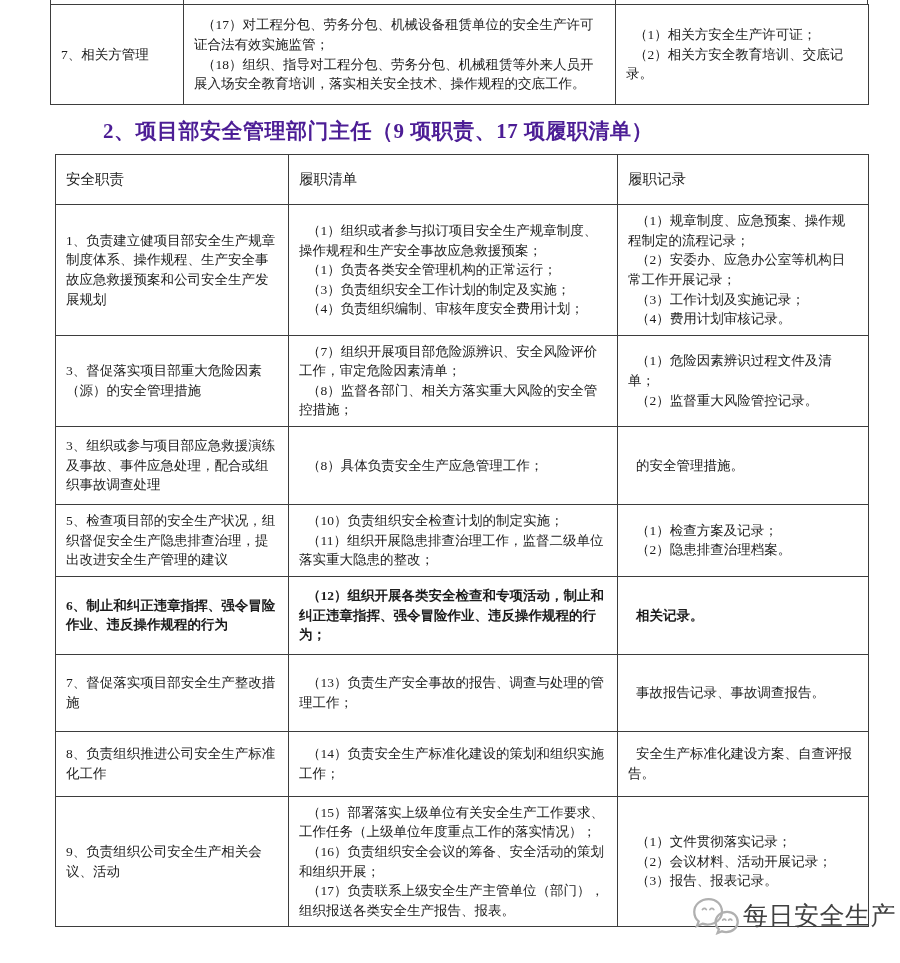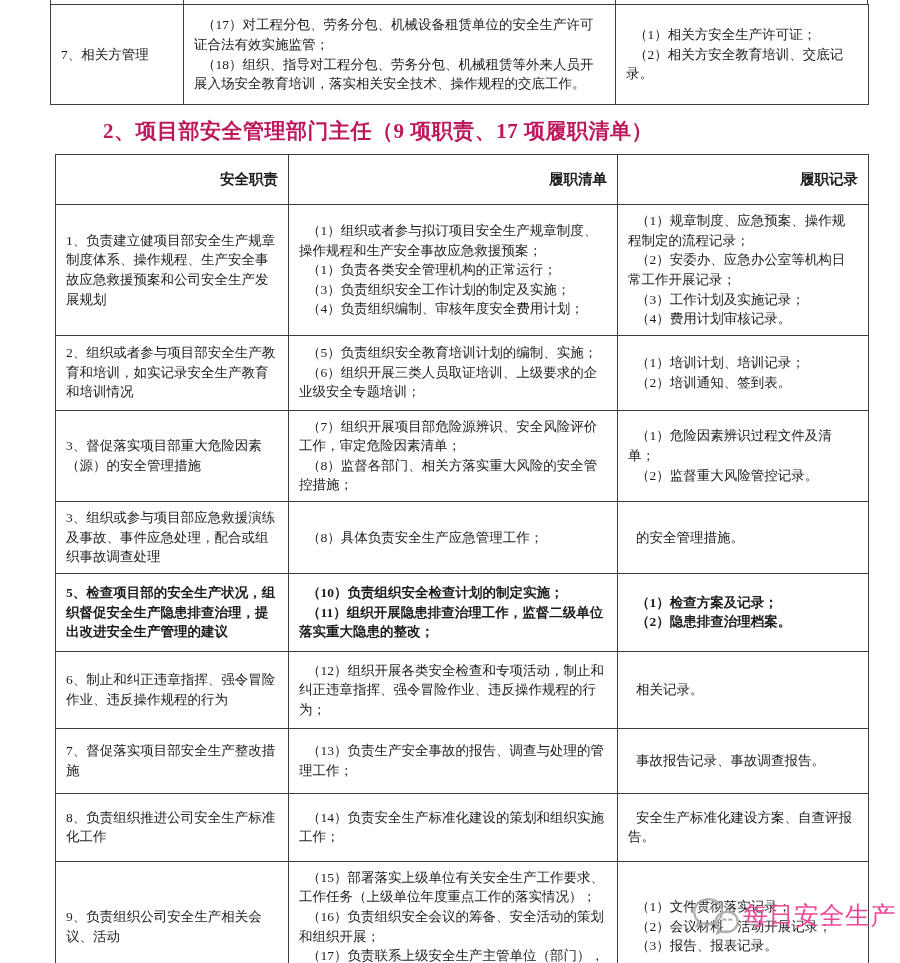--- a/index.html
+++ b/index.html
@@ -27,45 +27,45 @@
   td p.item { text-indent: 0.6em; }
   td p.duty { text-indent: 0; }
 
   #top-table { margin-left: 50px; width: 818px; }
   #top-table col.c1 { width: 133px; }
   #top-table col.c2 { width: 432px; }
   #top-table col.c3 { width: 253px; }
   #top-table tr { height: 100px; }
 
   .section-title {
-    font-size: 21px; font-weight: bold; color: #be185d;
+    font-size: 21px; font-weight: bold; color: #4c1d95;
     margin: 13px 0 9px 103px; letter-spacing: 0.5px;
     line-height: 1.3;
   }
 
   #main-table { margin-left: 55px; width: 813px; }
   #main-table col.c1 { width: 233px; }
   #main-table col.c2 { width: 329px; }
   #main-table col.c3 { width: 251px; }
-  #main-table thead th { font-size: 14.5px; font-weight: bold; text-align: right; }
+  #main-table thead th { font-size: 14.5px; font-weight: normal; text-align: left; }
   #main-table thead tr { height: 50px; }
   #main-table tbody tr:nth-child(1) { height: 115px; }
   #main-table tbody tr:nth-child(2) { height: 75px; }
   #main-table tbody tr:nth-child(3) { height: 78px; }
   #main-table tbody tr:nth-child(4) { height: 72px; }
   #main-table tbody tr:nth-child(5) { height: 78px; font-weight: bold; }
   #main-table tbody tr:nth-child(6) { height: 77px; }
   #main-table tbody tr:nth-child(7) { height: 65px; }
   #main-table tbody tr:nth-child(8) { height: 68px; font-family: Liberation Serif, serif; }
   #main-table tbody tr:nth-child(9) { height: 120px; }
 
   .watermark {
     position: absolute; left: 692px; top: 896px;
     display: flex; align-items: center; gap: 3px;
-    color: #ec4899; pointer-events: none;
+    color: #404040; pointer-events: none;
   }
   .watermark .wm-text {
     font-family: "Liberation Sans", "DejaVu Sans", sans-serif;
     font-size: 25px; letter-spacing: 0.5px; white-space: nowrap;
   }
 </style>
 </head>
 <body>
 
 <div class="page">
@@ -124,33 +124,20 @@
             <p class="item">（1）组织或者参与拟订项目安全生产规章制度、操作规程和生产安全事故应急救援预案；</p>
             <p class="item">（1）负责各类安全管理机构的正常运行；</p>
             <p class="item">（3）负责组织安全工作计划的制定及实施；</p>
             <p class="item">（4）负责组织编制、审核年度安全费用计划；</p>
           </td>
           <td>
             <p class="item">（1）规章制度、应急预案、操作规程制定的流程记录；</p>
             <p class="item">（2）安委办、应急办公室等机构日常工作开展记录；</p>
             <p class="item">（3）工作计划及实施记录；</p>
             <p class="item">（4）费用计划审核记录。</p>
-          </td>
-        </tr>
-        <tr>
-          <td>
-            <p class="duty">2、组织或者参与项目部安全生产教育和培训，如实记录安全生产教育和培训情况</p>
-          </td>
-          <td>
-            <p class="item">（5）负责组织安全教育培训计划的编制、实施；</p>
-            <p class="item">（6）组织开展三类人员取证培训、上级要求的企业级安全专题培训；</p>
-          </td>
-          <td>
-            <p class="item">（1）培训计划、培训记录；</p>
-            <p class="item">（2）培训通知、签到表。</p>
           </td>
         </tr>
         <tr>
           <td>
             <p class="duty">3、督促落实项目部重大危险因素（源）的安全管理措施</p>
           </td>
           <td>
             <p class="item">（7）组织开展项目部危险源辨识、安全风险评价工作，审定危险因素清单；</p>
             <p class="item">（8）监督各部门、相关方落实重大风险的安全管控措施；</p>
           </td>

